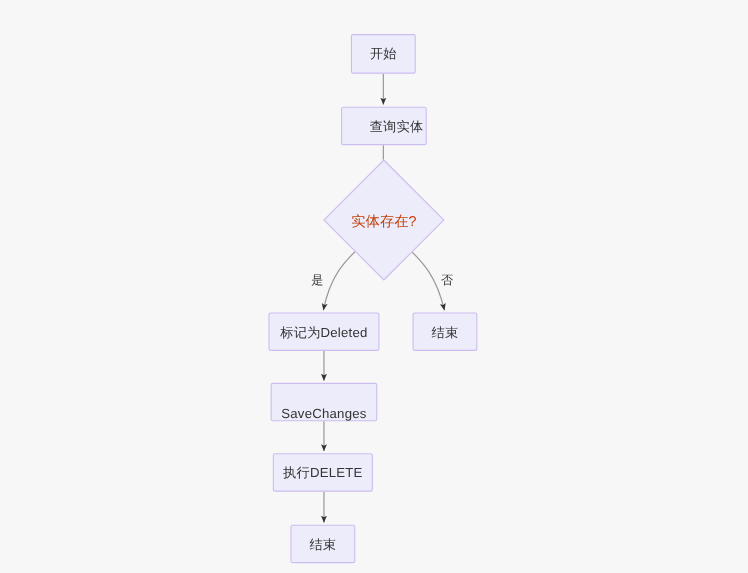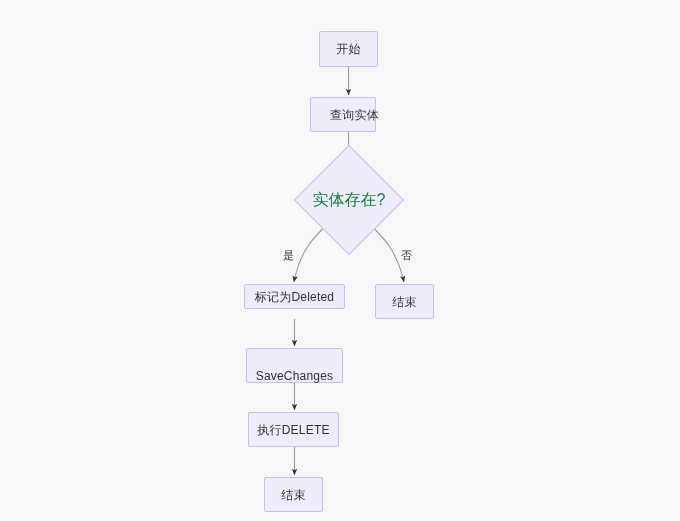--- a/index.html
+++ b/index.html
@@ -53,22 +53,22 @@
     position: absolute;
     width: 110px;
     height: 110px;
     display: flex;
     align-items: center;
     justify-content: center;
   }
   .diamond-label {
     position: relative;
     z-index: 2;
-    color: #15803d;
-    font-size: 16px;
+    color: #c2410c;
+    font-size: 13px;
     line-height: 1;
     white-space: nowrap;
   }
   .edge-label {
     position: absolute;
     background: #f7f7f7;
     color: #333333;
     font-size: 11px;
     line-height: 1;
     padding: 1px 2px;
@@ -94,34 +94,34 @@
       <path d="M294.5,319 L294.5,346"></path>
       <path d="M294.5,383 L294.5,410"></path>
       <path d="M294.5,447 L294.5,475"></path>
     </g>
   </svg>
 
   <div class="node" style="left:319px; top:31px; width:59px; height:36px;">
     <span>开始</span>
   </div>
 
-  <div class="node" style="left:310px; top:97px; width:66px; height:35px;padding-left:23px;">
+  <div class="node" style="left:310px; top:97px; width:78px; height:35px;padding-left:23px;">
     <span>查询实体</span>
   </div>
 
   <div class="diamond-wrap" style="left:294px; top:145px;">
     <div class="node-diamond" style="left:16px; top:16px;"></div>
     <span class="diamond-label">实体存在?</span>
   </div>
 
   <div class="edge-label" style="left:281px; top:249px;">是</div>
 
   <div class="edge-label" style="left:399px; top:249px;">否</div>
 
-  <div class="node" style="left:244px; top:284px; width:101px; height:25px;">
+  <div class="node" style="left:244px; top:284px; width:101px; height:35px;">
     <span>标记为Deleted</span>
   </div>
 
   <div class="node" style="left:375px; top:284px; width:59px; height:35px;">
     <span>结束</span>
   </div>
 
   <div class="node" style="left:246px; top:348px; width:97px; height:35px;align-items:flex-end;">
     <span>SaveChanges</span>
   </div>

